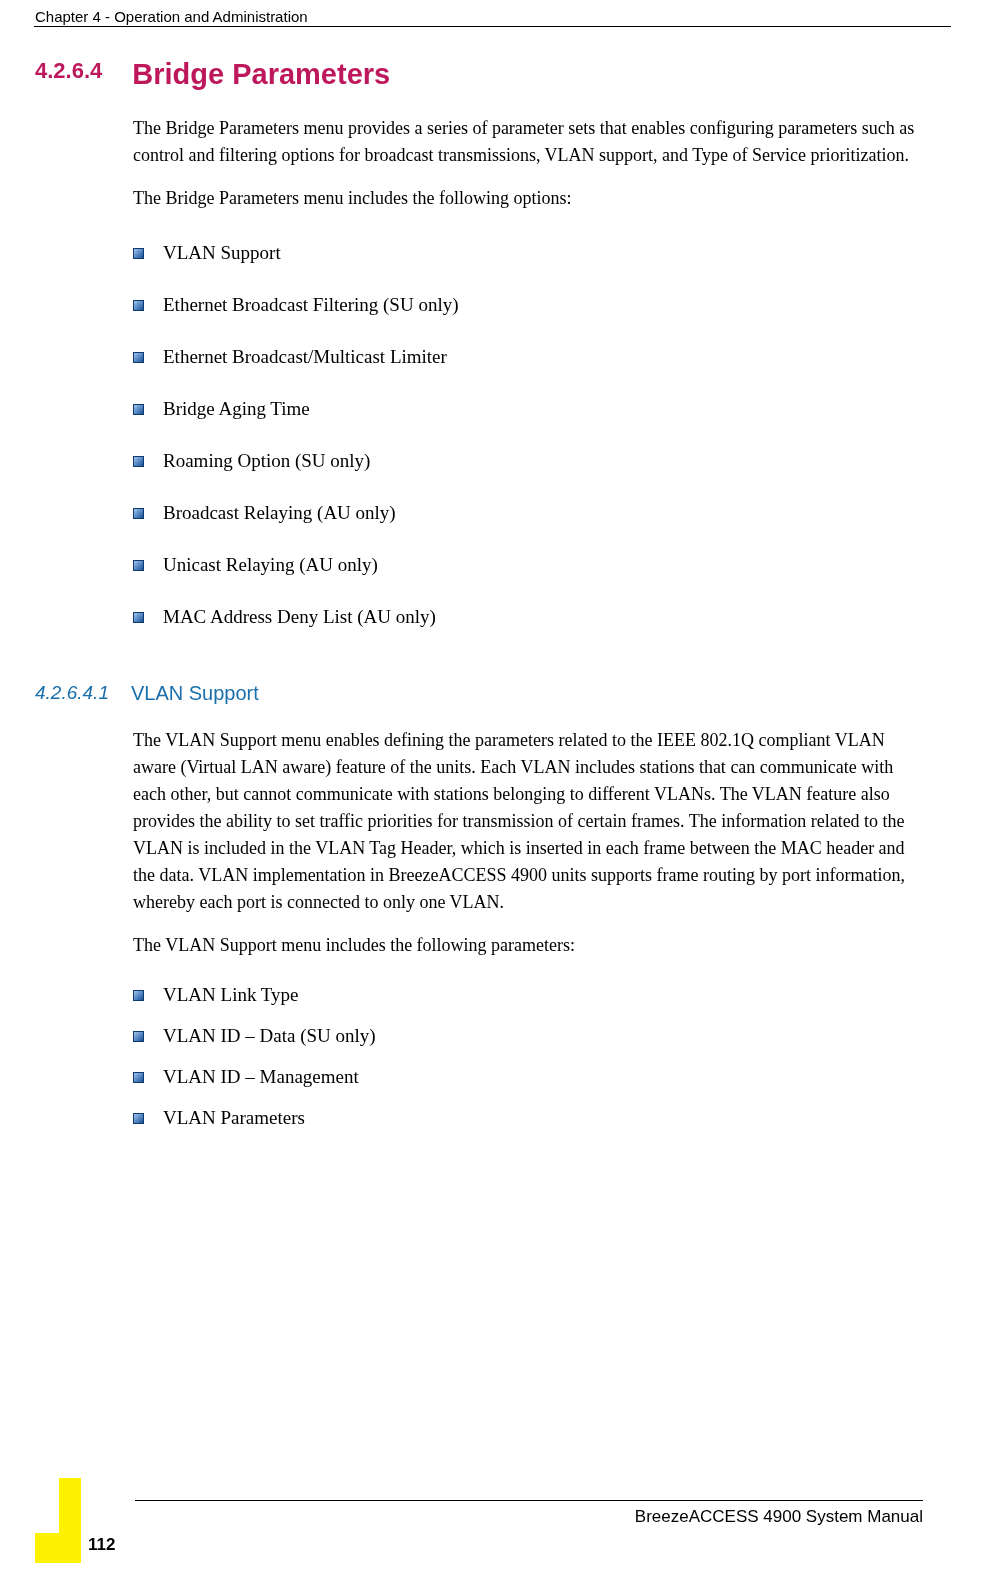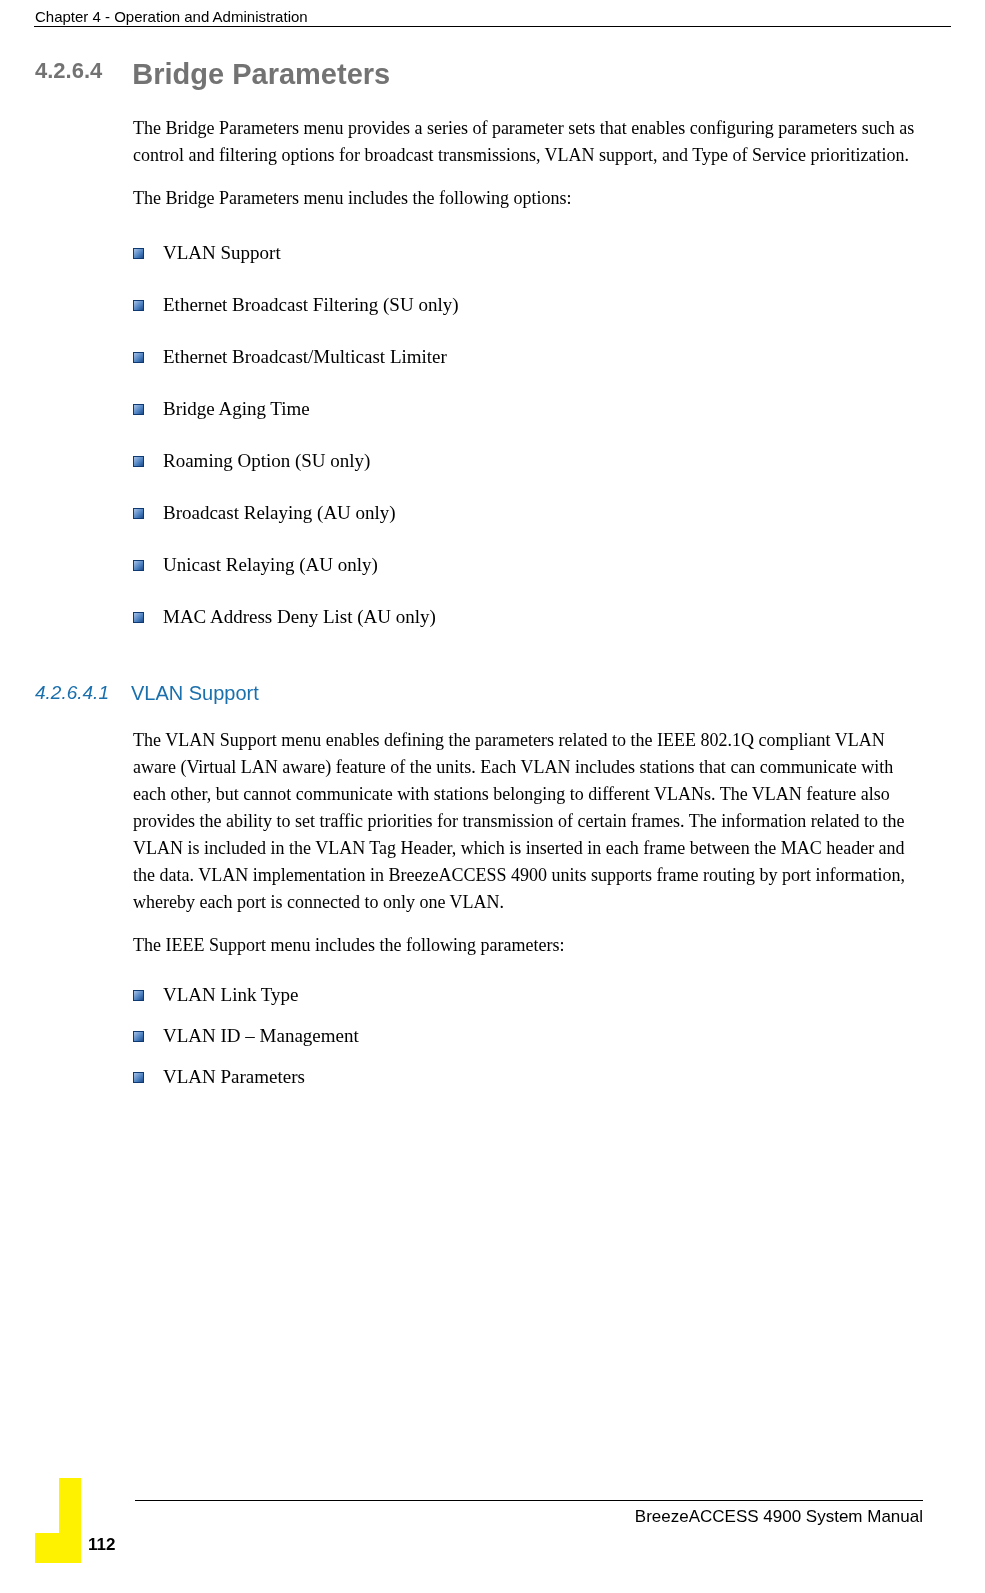--- a/index.html
+++ b/index.html
@@ -24,21 +24,21 @@
       font-size: 15px;
       font-family: Arial, sans-serif;
     }
     .content {
       position: absolute;
       top: 58px;
       left: 35px;
       right: 60px;
     }
     .section-heading {
-      color: #737373;
+      color: #be185d;
       font-family: Arial, sans-serif;
       font-weight: bold;
       display: flex;
       gap: 30px;
       margin-bottom: 24px;
     }
     .sec-num-1 { font-size: 22px; }
     .sec-title-1 { font-size: 29px; }
     .subsection-heading {
       color: #1a6fad;
@@ -152,24 +152,25 @@
     <li><span class="bullet-box"></span><span>Unicast Relaying (AU only)</span></li>
     <li><span class="bullet-box"></span><span>MAC Address Deny List (AU only)</span></li>
   </ul>
 
   <div class="subsection-heading">
     <span class="sec-num-2">4.2.6.4.1</span>
     <span class="sec-title-2">VLAN Support</span>
   </div>
 
   <p class="body-text">The VLAN Support menu enables defining the parameters related to the IEEE 802.1Q compliant VLAN aware (Virtual LAN aware) feature of the units. Each VLAN includes stations that can communicate with each other, but cannot communicate with stations belonging to different VLANs. The VLAN feature also provides the ability to set traffic priorities for transmission of certain frames. The information related to the VLAN is included in the VLAN Tag Header, which is inserted in each frame between the MAC header and the data. VLAN implementation in BreezeACCESS 4900 units supports frame routing by port information, whereby each port is connected to only one VLAN.</p>
-  <p class="body-text">The IEEE Support menu includes the following parameters:</p>
+  <p class="body-text">The VLAN Support menu includes the following parameters:</p>
 
   <ul class="bullet-list tight">
     <li><span class="bullet-box"></span><span>VLAN Link Type</span></li>
+    <li><span class="bullet-box"></span><span>VLAN ID – Data (SU only)</span></li>
     <li><span class="bullet-box"></span><span>VLAN ID – Management</span></li>
     <li><span class="bullet-box"></span><span>VLAN Parameters</span></li>
   </ul>
 
 </div>
 
 <div class="footer">
   <div class="yellow-bar"></div>
   <div class="yellow-bar2"></div>
   <div class="footer-line"></div>

